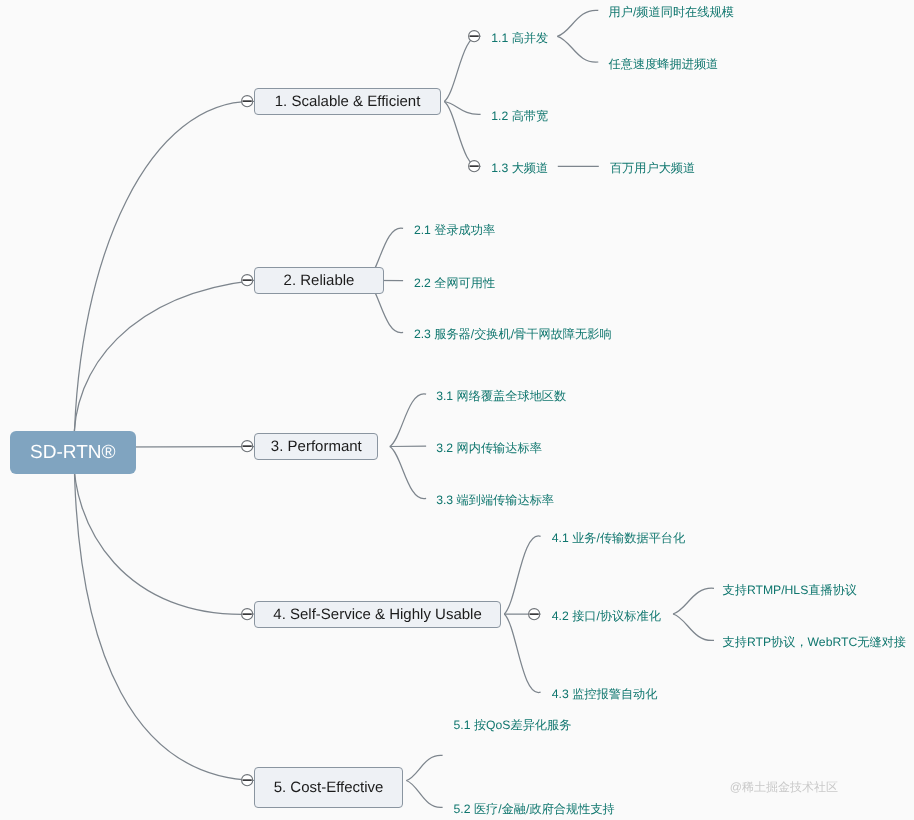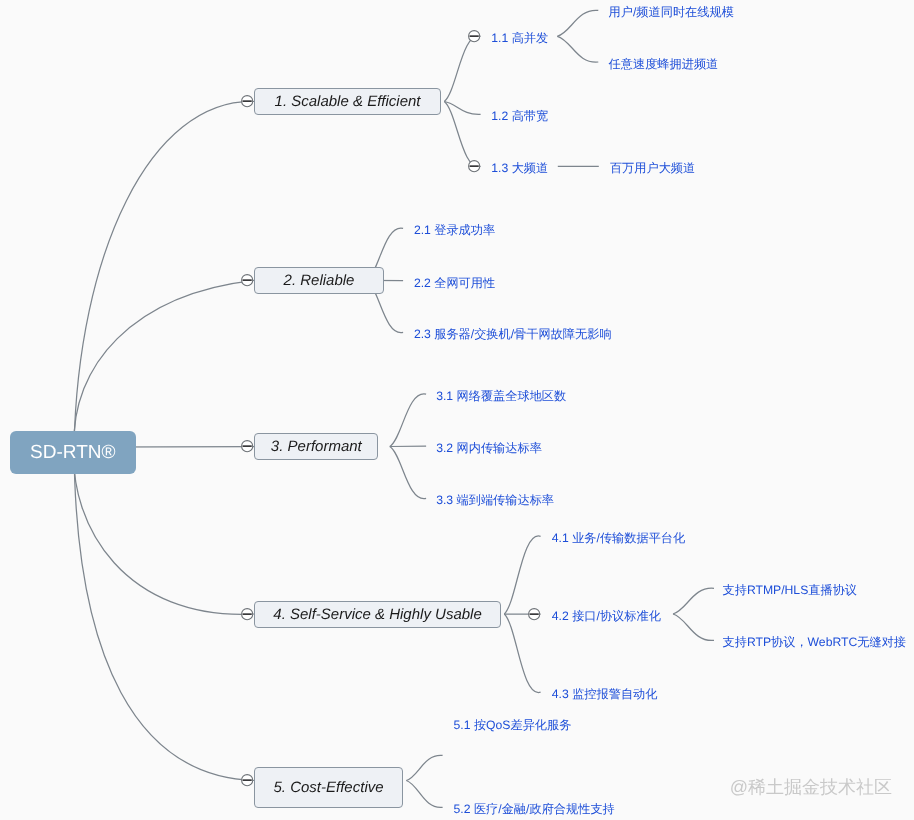--- a/index.html
+++ b/index.html
@@ -27,30 +27,29 @@
     z-index:3;
   }
   .l1-node{
     background:#eef1f5;
     border:1px solid #8a95a0;
     border-radius:4px;
     color:#1b1b1b;
     font-size:15px;
     display:flex;align-items:center;justify-content:center;
     z-index:3;
-    font-style:italic;
   }
   .l2-node,.l3-node{
-    color:#1d4ed8;
+    color:#0f766e;
     font-size:12.2px;
     line-height:15px;
     z-index:3;
   }
   .expander{position:absolute;width:12.3px;height:12.3px;z-index:4;overflow:visible;}
-  .watermark{position:absolute;color:#c9c9c9;font-size:18px;line-height:21px;z-index:2;white-space:nowrap;}
+  .watermark{position:absolute;color:#c9c9c9;font-size:12px;line-height:21px;z-index:2;white-space:nowrap;}
 </style>
 </head>
 <body>
 
 <div id="canvas">
   <svg id="links" viewBox="0 0 914 820">
       <path class="link" d="M74 447 C78.02 253.8 149.64 98.59 254.3 101.5"></path>
       <path class="link" d="M444.3 101.5 C456.82 91.59 461.72 31.08 480.6 36.3"></path>
       <path class="link" d="M557.3 36.3 C571.44 32.36 576.98 8.33 598.3 10.4"></path>
       <path class="link" d="M557.3 36.3 C571.44 40.21 576.98 64.06 598.3 62"></path>

